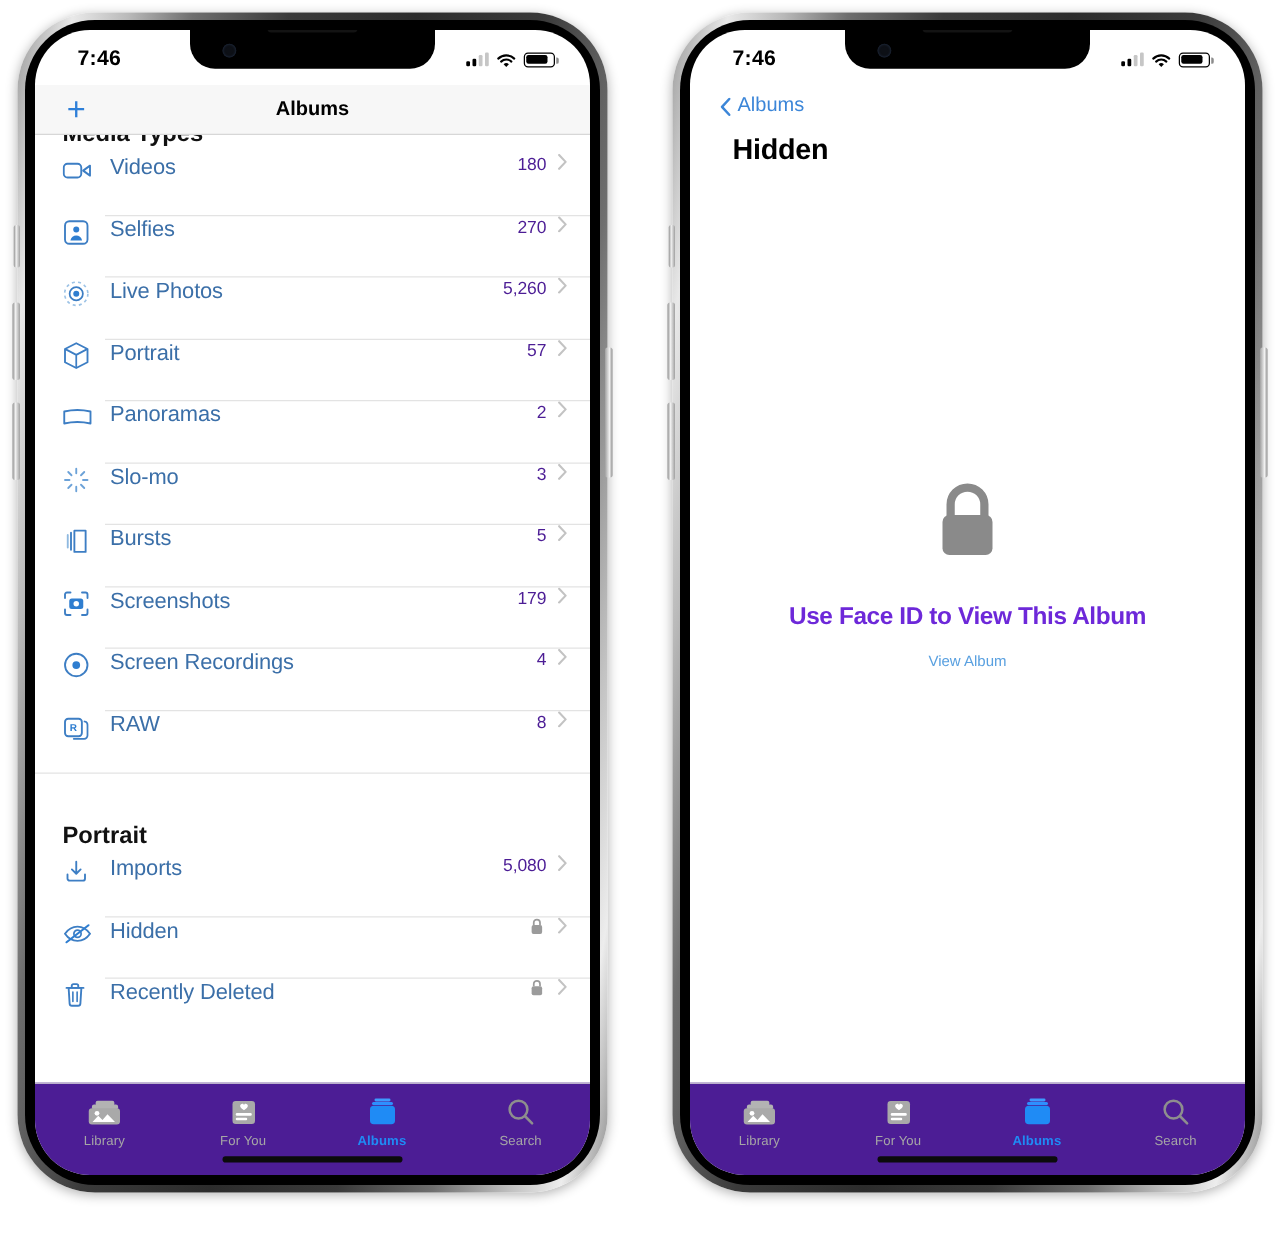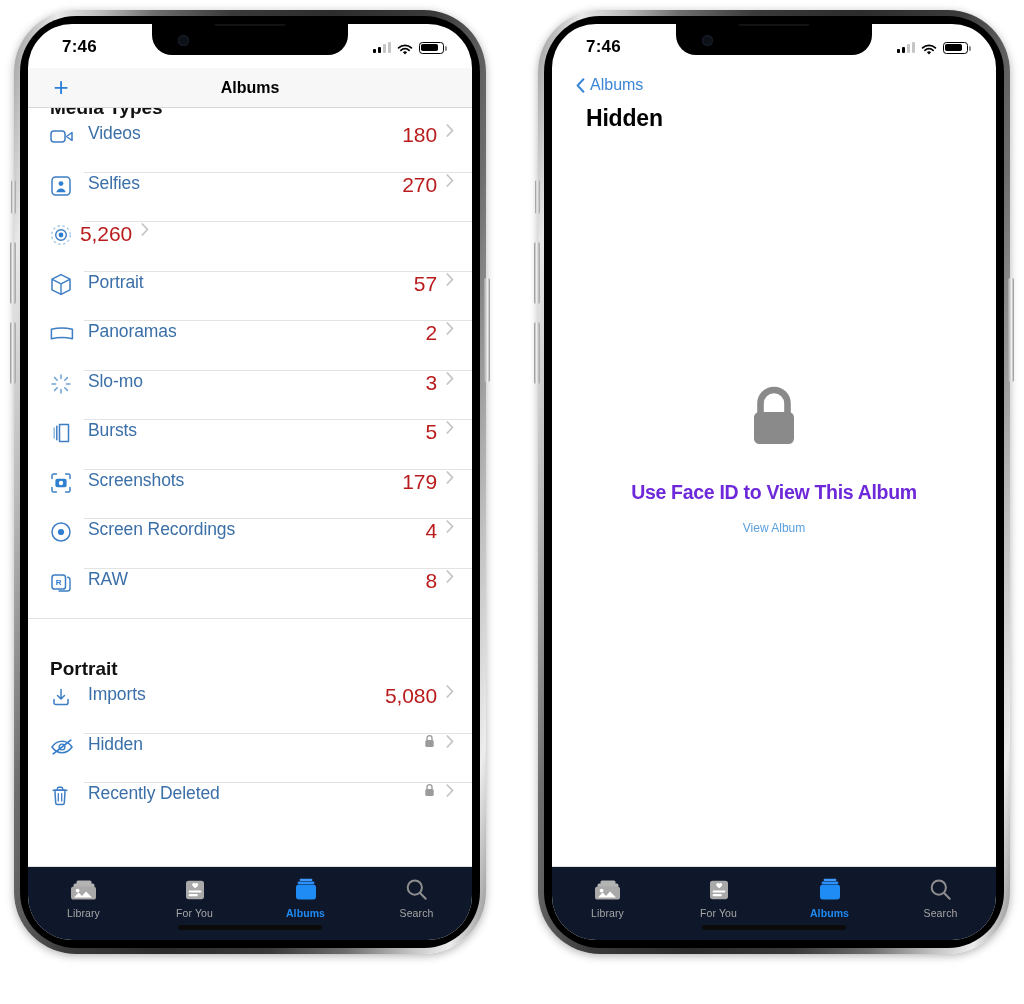--- a/index.html
+++ b/index.html
@@ -105,40 +105,40 @@
 
   .row {
     position:relative; display:flex; 
     height:49.5px; padding-left:22px; padding-right:18px;
   }
   .row .sep {
     position:absolute; left:56px; right:0; bottom:0; height:.8px; background:#e3e3e3;
   }
   .row .ic { width:30px; height:26px; flex:0 0 30px; display:flex; align-items:center; justify-content:flex-start; }
   .row .label { font-size:17.5px; color:#3b6fa8; margin-left:8px; flex:1; letter-spacing:-.1px; }
-  .row .count { font-size:21px; color:#b91c1c; margin-right:9px; letter-spacing:-.1px; }
+  .row .count { font-size:14px; color:#4c1d95; margin-right:9px; letter-spacing:-.1px; }
   .row .lock-sm { margin-right:11px; }
   .row .dis { width:8px; height:13px; flex:0 0 8px; }
 
   .gap { height:24px; background:#fff; position:relative; }
   .gap::before { content:""; position:absolute; left:0; right:0; top:0; height:.8px; background:#e3e3e3; }
 
   
   .locked {
     flex:1; display:flex; flex-direction:column; align-items:center;
     justify-content:center; gap:0; padding-bottom:78px; background:#fff;
   }
   .locked .lockbig { margin-bottom:26px; }
   .locked .headline { font-size:19.5px; font-weight:bold; color:#6d28d9; letter-spacing:-.3px; }
   .locked .viewlink { margin-top:17px; font-size:12px; color:#59a0e0; cursor:pointer; }
 
   
   .tabbar {
     position:relative; height:74px; display:flex; align-items:flex-start;
-    padding-top:10px; background:#0f172a; border-top:.5px solid #e0e0e0;
+    padding-top:10px; background:#4c1d95; border-top:.5px solid #e0e0e0;
   }
   .tab { flex:1; display:flex; flex-direction:column; align-items:center; gap:5px; cursor:pointer; }
   .tab .tl { font-size:10.5px; color:#a6a6a6; letter-spacing:.1px; }
   .tab.active .tl { color:#1f8bf5; font-weight:bold; }
   .tabicon { height:25px; display:flex; align-items:center; justify-content:center; }
   .homebar {
     position:absolute; left:50%; transform:translateX(-50%); bottom:10px;
     width:144px; height:5.5px; border-radius:3px; background:#0b0b0b;
   }
   .screeninner { position:absolute; inset:0; display:flex; flex-direction:column; }
@@ -227,20 +227,21 @@
             </div>
 
             <div class="row">
               <div class="ic">
                   <svg width="22" height="22" viewBox="0 0 22 22">
                     <circle cx="11" cy="11" r="2.4" fill="#2f7ed0"></circle>
                     <circle cx="11" cy="11" r="5.3" stroke="#3d7ec4" stroke-width="1.4" fill="none"></circle>
                     <circle cx="11" cy="11" r="9.3" stroke="#9dc3e6" stroke-width="1.3" fill="none" stroke-dasharray="2.4 2.6"></circle>
                   </svg>
                 </div>
+              <div class="label">Live Photos</div>
               <div class="count">5,260</div>
               <div class="dis"><svg width="8" height="13" viewBox="0 0 8 13">
                     <path d="M1.3 1 6.5 6.5 1.3 12" stroke="#c3c3c3" stroke-width="1.7" fill="none" stroke-linecap="round" stroke-linejoin="round"></path>
                   </svg></div>
               <div class="sep"></div>
             </div>
 
             <div class="row">
               <div class="ic">
                   <svg width="22" height="23" viewBox="0 0 22 23">

